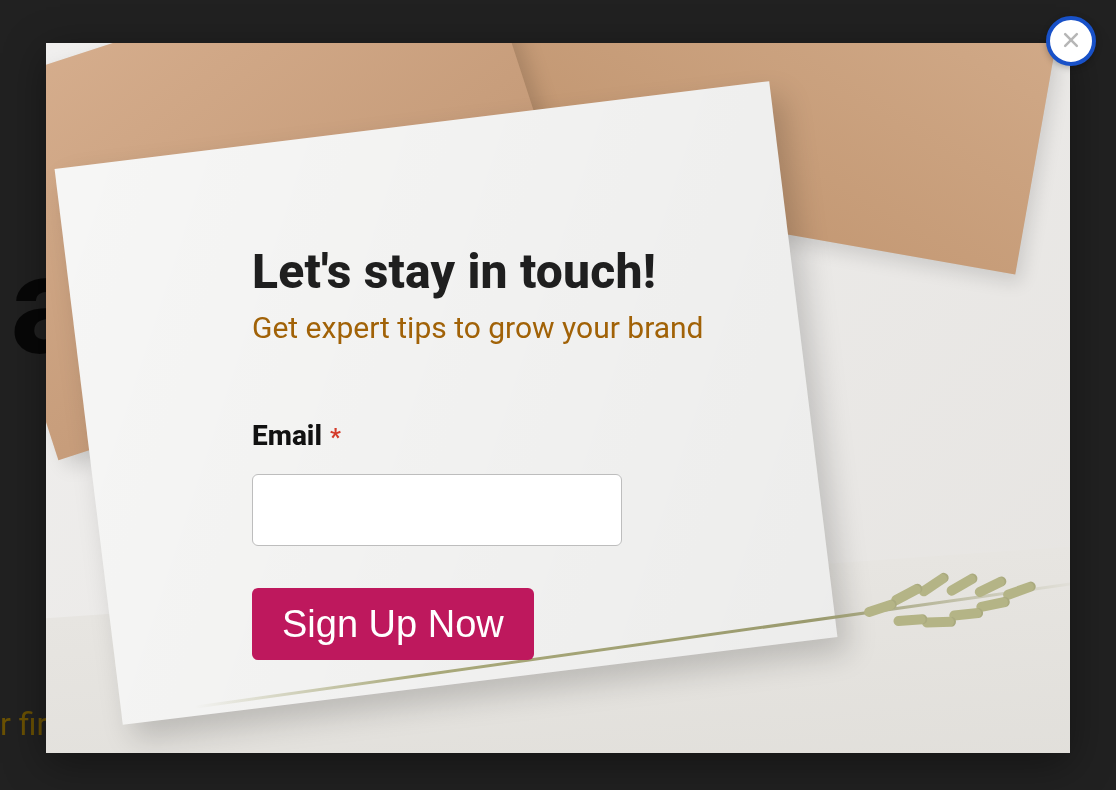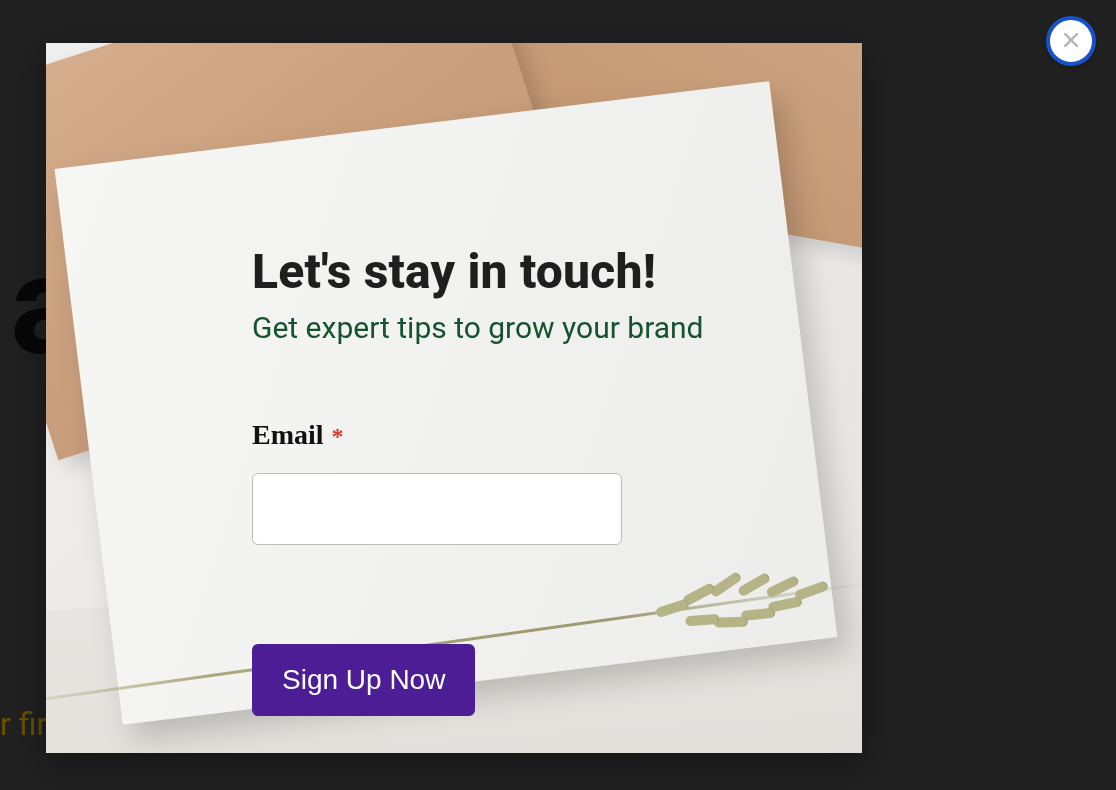--- a/index.html
+++ b/index.html
@@ -19,21 +19,21 @@
       left: 0px; top: 705px;
       font-size: 32px; color: #eab308;
     }
     .overlay {
       position: absolute; inset: 0;
       background: rgba(0,0,0,0.55);
     }
     .modal {
       position: absolute;
       left: 46px; top: 43px;
-      width: 816px; height: 710px;
+      width: 1024px; height: 710px;
       background: #eaeaea;
       box-shadow: 0 10px 40px rgba(0,0,0,0.4);
       overflow: hidden;
     }
     
     .scene { position: absolute; inset: 0; background: linear-gradient(135deg, #f0efee 0%, #e6e4e1 100%); }
     .table-edge {
       position: absolute; left: -40px; right: -40px; top: 540px; height: 400px;
       background: linear-gradient(180deg, #e7e5e1 0%, #dcdad5 100%);
       transform: rotate(-4deg);
@@ -82,42 +82,42 @@
 
     
     .content {
       position: absolute; left: 206px; top: 200px; width: 560px;
     }
     .title {
       font-size: 48px; font-weight: 800; color: #1f1f1f; letter-spacing: 0.2px;
     }
     .subtitle {
       margin-top: 10px;
-      font-size: 30px; font-weight: 400; color: #14532d;
+      font-size: 30px; font-weight: 400; color: #a16207;
     }
     .field { margin-top: 74px; }
     .label {
       font-size: 28px; font-weight: 800; color: #111;
-      display: flex; align-items: baseline; gap: 8px; font-family: Liberation Serif, serif;
+      display: flex; align-items: baseline; gap: 8px;
     }
     .req { color: #d43b2a; font-weight: 700; font-size: 24px; }
     .input {
       margin-top: 22px;
       width: 370px; height: 72px;
       border: 1px solid #bdbdbd; border-radius: 6px;
       background: #ffffff;
       font-size: 20px; padding: 0 16px;
       outline: none;
     }
     .cta {
-      margin-top: 99px;
+      margin-top: 42px;
       display: inline-flex; align-items: center; justify-content: center;
       height: 72px; padding: 0 30px;
-      background: #4c1d95; color: #ffffff;
-      font-size: 28px; font-weight: 500;
+      background: #be185d; color: #ffffff;
+      font-size: 38px; font-weight: 500;
       border: none; border-radius: 6px;
       cursor: pointer;
     }
 
     .close-btn {
       position: absolute;
       top: 16px; right: 20px;
       width: 50px; height: 50px;
       border-radius: 50%;
       background: #ffffff;

